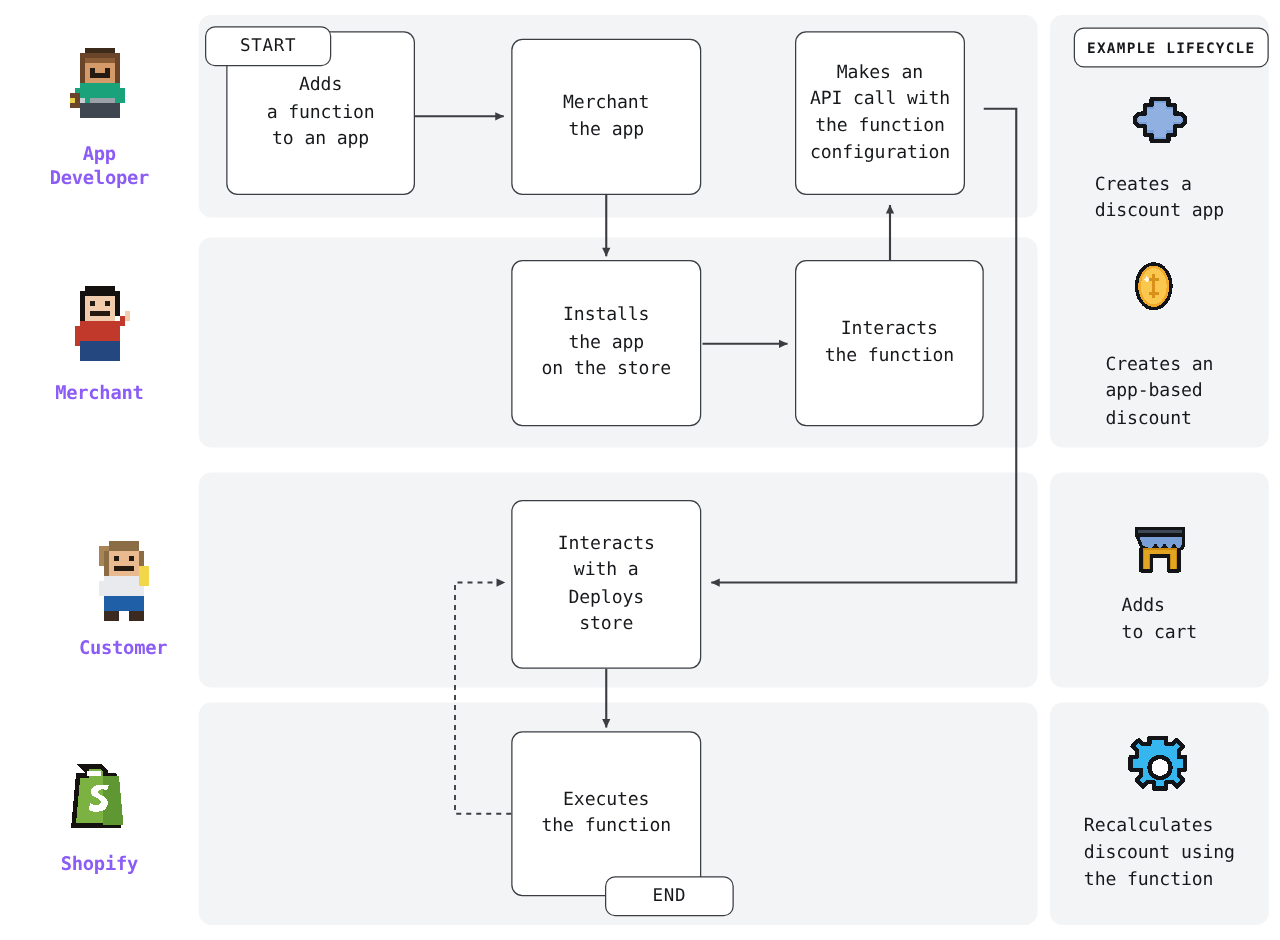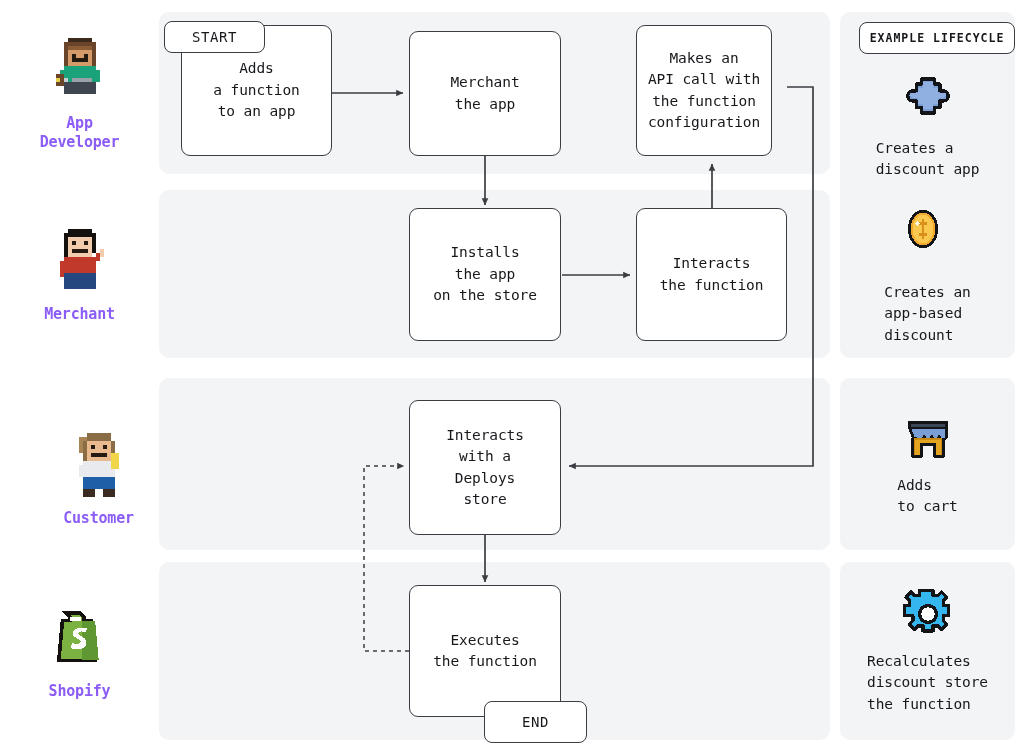--- a/index.html
+++ b/index.html
@@ -195,21 +195,21 @@
   </div>
 
   <div class="lc-card" style="left:840px; top:562px; width:175px; height:178px;">
     <span class="lc-icon">
       <svg viewBox="0 0 32 32" width="54" height="54" shape-rendering="crispEdges">
         <path d="M13 2h6v3h3l2-2 3 3-2 2v3h3v6h-3v3l2 2-3 3-2-2h-3v3h-6v-3h-3l-2 2-3-3 2-2v-3H2v-6h3V8L3 6l3-3 2 2h3V2z" fill="#35b6ef" stroke="#121418" stroke-width="2" stroke-linejoin="round"></path>
         <circle cx="16" cy="16" r="5" fill="#ffffff" stroke="#121418" stroke-width="2"></circle>
       </svg>
     </span>
     <span class="lc-text">Recalculates
-discount store
+discount using
 the function</span>
   </div>
 
   <div class="lc-badge">EXAMPLE LIFECYCLE</div>
 
   <svg id="connectors">
     <defs>
       <marker id="ah" markerWidth="9" markerHeight="9" refX="7.4" refY="4.5" orient="auto" markerUnits="userSpaceOnUse">
         <path d="M0.6,1.2 L7.6,4.5 L0.6,7.8 z" fill="#3a3d42"></path>
       </marker>
@@ -360,15 +360,15 @@
 Deploys
 store</span>
   </div>
 
   <div class="node" style="left:409px; top:585px; width:152px; height:132px;">
     <span class="node-label">Executes
 the function</span>
   </div>
 
   <div class="pill" style="left:164px; top:21px; width:101px; height:32px;">START</div>
-  <div class="pill" style="left:484px; top:701px; width:103px; height:42px;">END</div>
+  <div class="pill" style="left:484px; top:701px; width:103px; height:32px;">END</div>
 
 </div>
 
 </body></html>

